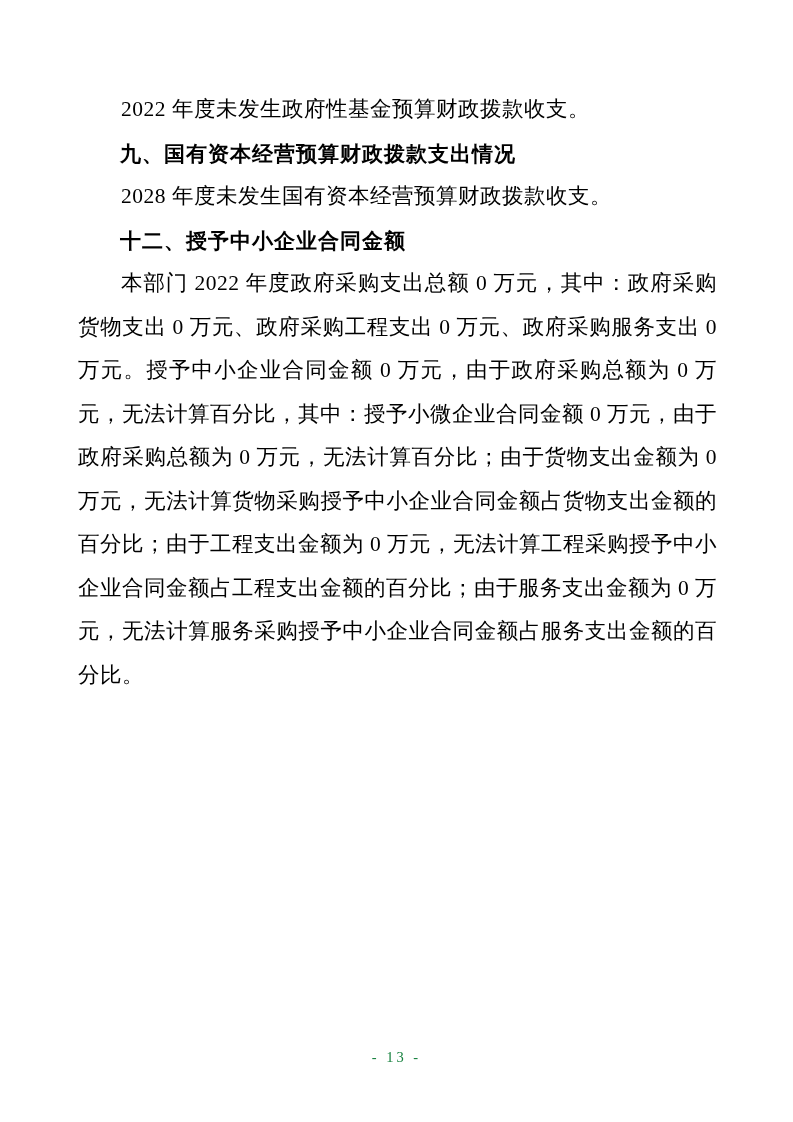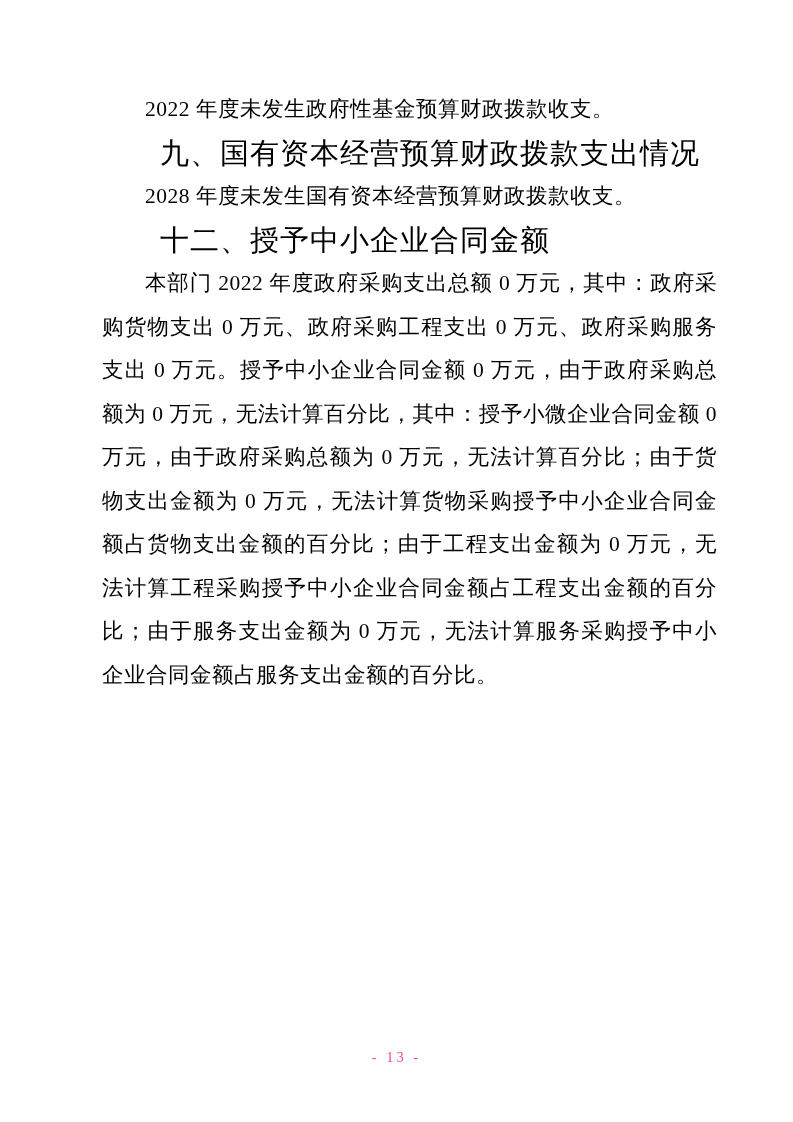--- a/index.html
+++ b/index.html
@@ -7,54 +7,54 @@
     padding: 0;
     background: #ffffff;
   }
   .page {
     position: relative;
     width: 793px;
     height: 1122px;
     margin: 0 auto;
     background: #ffffff;
     box-sizing: border-box;
-    padding: 88px 76px 0 102px;
+    padding: 88px 76px 0 78px;
     color: #000000;
     overflow: hidden;
   }
   .doc-body p {
     margin: 0;
     font-family: "Liberation Serif", "DejaVu Serif", serif;
     font-size: 21.5px;
     line-height: 43.5px;
     text-align: justify;
     text-justify: inter-ideograph;
     text-indent: 2em;
     letter-spacing: 0.5px;
   }
   .doc-body h2 {
     margin: 0;
     font-family: "Liberation Sans", "DejaVu Sans", sans-serif;
-    font-size: 29px;
+    font-size: 21px;
     line-height: 43.5px;
-    font-weight: normal;
+    font-weight: bold;
     text-indent: 2em;
     text-align: left;
     letter-spacing: 1px;
   }
   .page-footer {
     position: absolute;
     left: 0;
     right: 0;
     bottom: 56px;
     text-align: center;
     font-family: "Liberation Serif", "DejaVu Serif", serif;
     font-size: 14.5px;
     letter-spacing: 3px;
-    color: #ec4899;
+    color: #15803d;
   }
 </style>
 </head>
 <body>
 
 <div class="page">
   <div class="doc-body">
     <p>2022 年度未发生政府性基金预算财政拨款收支。</p>
 
     <h2>九、国有资本经营预算财政拨款支出情况</h2>

